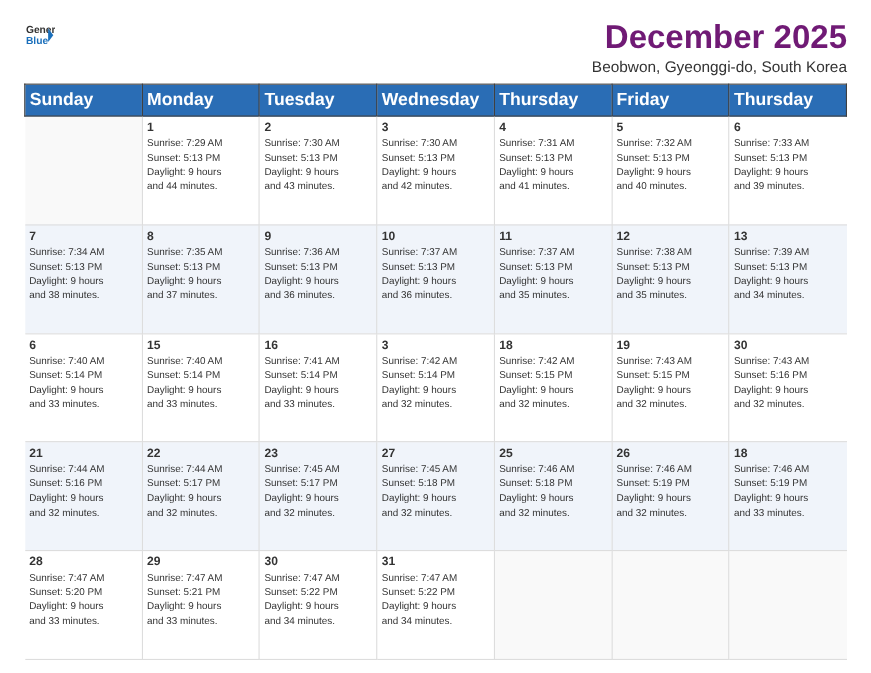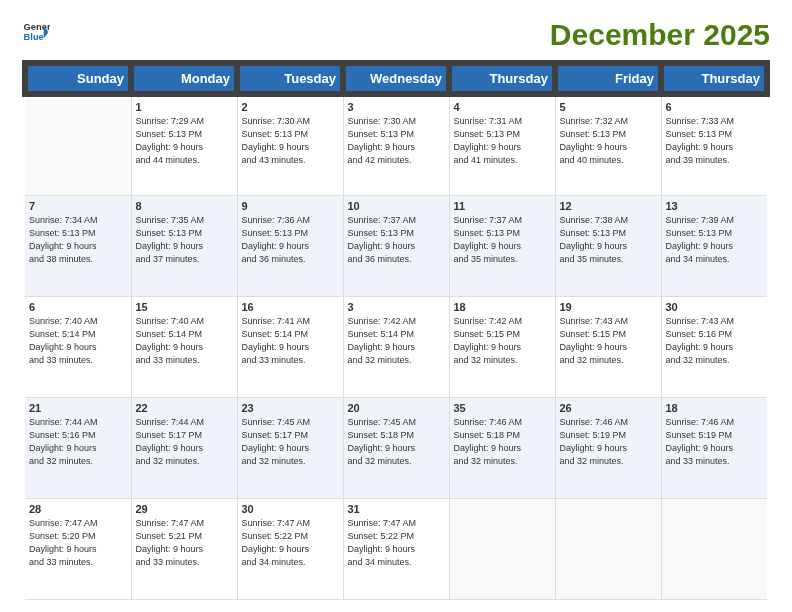--- a/index.html
+++ b/index.html
@@ -31,43 +31,43 @@
     .logo-icon {
       width: 28px;
       height: 28px;
     }
     .title-block {
       text-align: right;
     }
     .main-title {
       font-size: 30px;
       font-weight: bold;
-      color: #4d7c0f;
+      color: #701a75;
     }
     .subtitle {
       font-size: 14px;
       color: #333;
       font-weight: normal;
     }
     .calendar {
       flex: 1;
       border-collapse: collapse;
       width: 100%;
       table-layout: fixed;
     }
     .calendar thead tr {
       background-color: #2a6db5;
       color: #fff;
     }
     .calendar thead th {
-      font-size: 13px;
+      font-size: 16px;
       font-weight: bold;
       padding: 5px 4px;
-      text-align: right;
-      border: 6px solid #404040;
+      text-align: left;
+      border: 1px solid #404040;
     }
     .calendar tbody tr {
       border-bottom: 1px solid #ccc;
     }
     .calendar tbody td {
       vertical-align: top;
       padding: 4px 4px 4px 4px;
       font-size: 9.5px;
       color: #333;
       border-right: 1px solid #ddd;
@@ -102,20 +102,21 @@
   <div class="header">
     <div class="logo">
       <svg class="logo-icon" viewBox="0 0 36 36">
         <text x="2" y="16" font-size="12" font-weight="bold" fill="#333">General</text>
         <text x="2" y="28" font-size="12" font-weight="bold" fill="#1a6fbb">Blue</text>
         <polygon points="28,10 34,18 28,26" fill="#1a6fbb"></polygon>
       </svg>
     </div>
     <div class="title-block">
       <div class="main-title">December 2025</div>
+      <div class="subtitle">Beobwon, Gyeonggi-do, South Korea</div>
     </div>
   </div>
 
   <table class="calendar">
     <thead>
       <tr>
       <th>Sunday</th>
           <th>Monday</th>
           <th>Tuesday</th>
           <th>Wednesday</th>
@@ -219,25 +220,25 @@
           </td>
           <td>
             <span class="day-number">22</span>
             <div class="day-info">Sunrise: 7:44 AM<br>Sunset: 5:17 PM<br>Daylight: 9 hours<br>and 32 minutes.</div>
           </td>
           <td>
             <span class="day-number">23</span>
             <div class="day-info">Sunrise: 7:45 AM<br>Sunset: 5:17 PM<br>Daylight: 9 hours<br>and 32 minutes.</div>
           </td>
           <td>
-            <span class="day-number">20</span>
+            <span class="day-number">27</span>
             <div class="day-info">Sunrise: 7:45 AM<br>Sunset: 5:18 PM<br>Daylight: 9 hours<br>and 32 minutes.</div>
           </td>
           <td>
-            <span class="day-number">35</span>
+            <span class="day-number">25</span>
             <div class="day-info">Sunrise: 7:46 AM<br>Sunset: 5:18 PM<br>Daylight: 9 hours<br>and 32 minutes.</div>
           </td>
           <td>
             <span class="day-number">26</span>
             <div class="day-info">Sunrise: 7:46 AM<br>Sunset: 5:19 PM<br>Daylight: 9 hours<br>and 32 minutes.</div>
           </td>
           <td>
             <span class="day-number">18</span>
             <div class="day-info">Sunrise: 7:46 AM<br>Sunset: 5:19 PM<br>Daylight: 9 hours<br>and 33 minutes.</div>
           </td>

